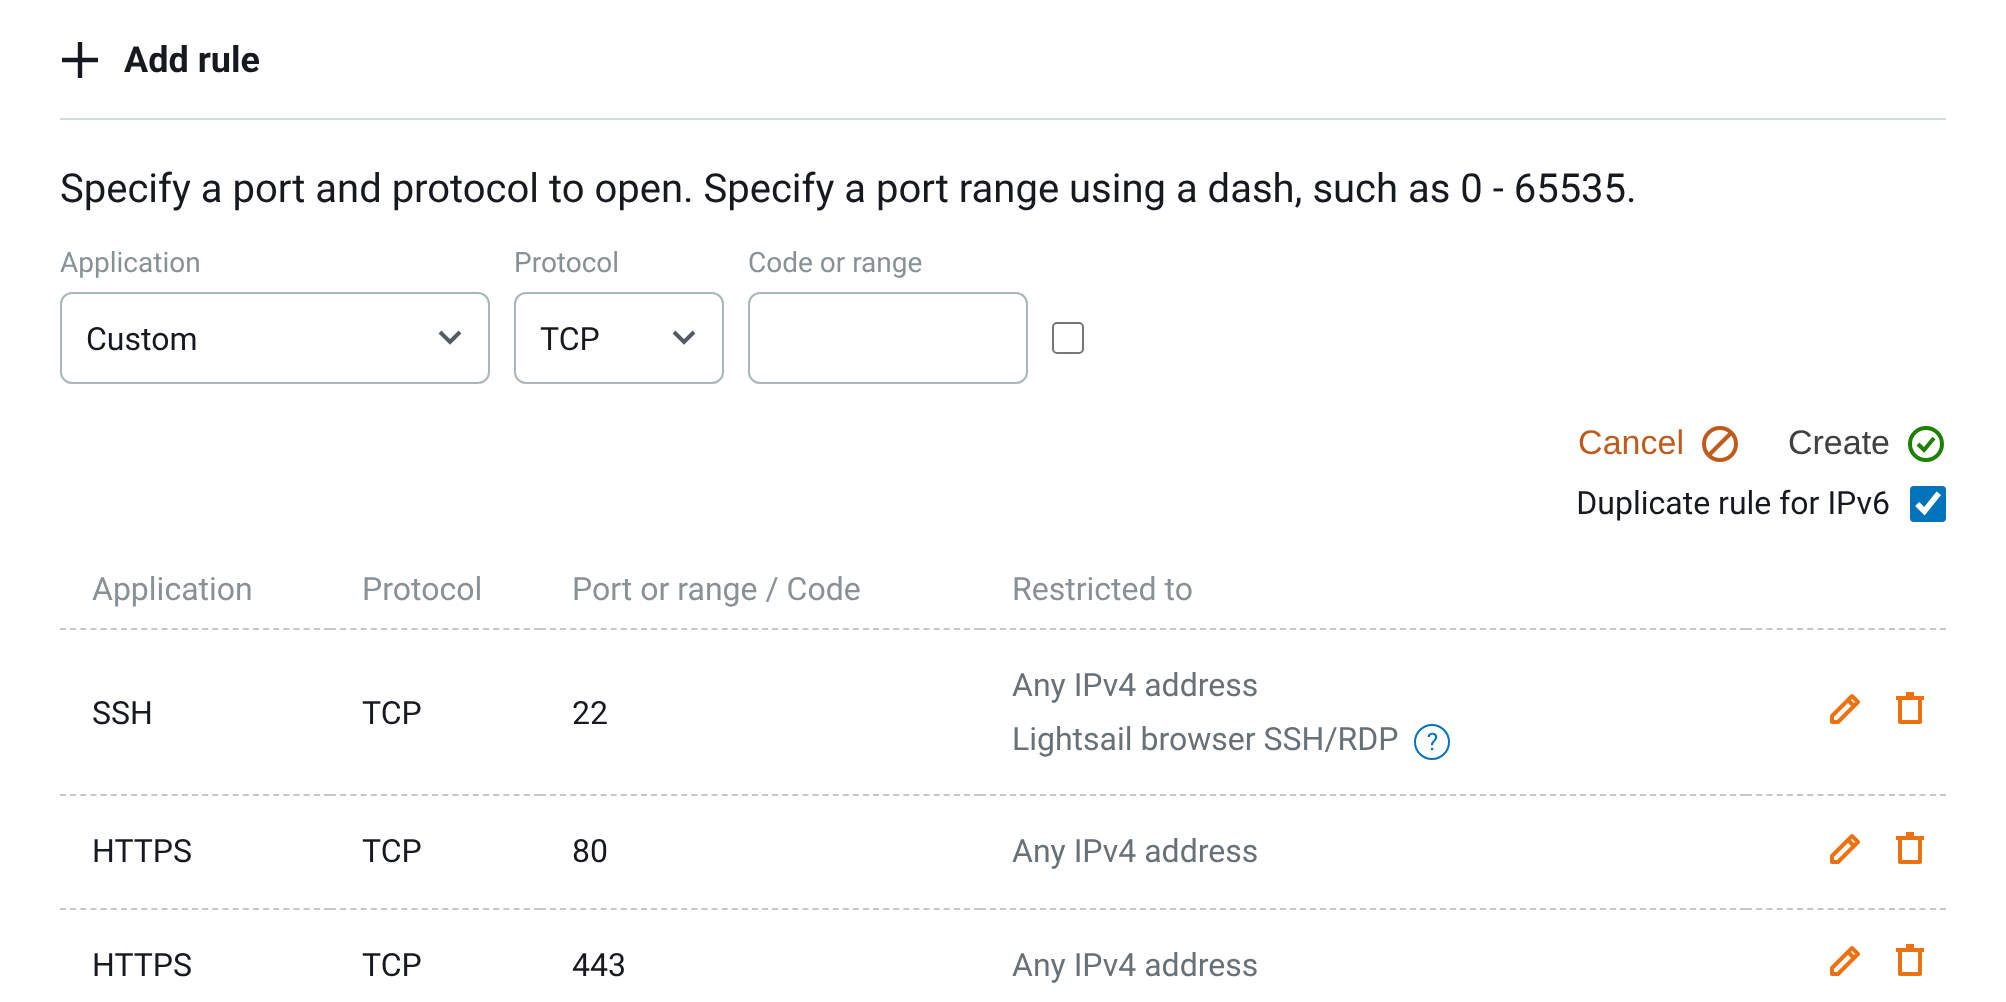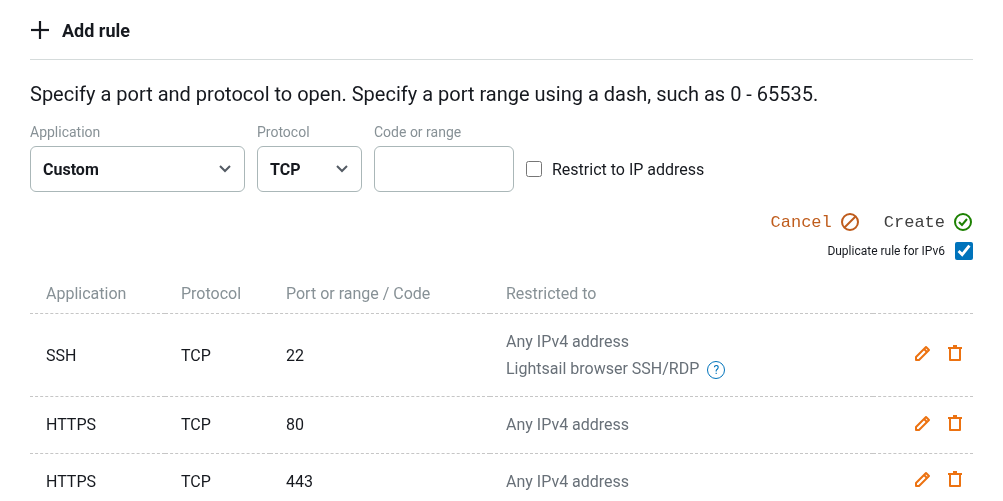--- a/index.html
+++ b/index.html
@@ -37,21 +37,20 @@
       gap: 12px;
       flex-wrap: wrap;
     }
     .field-group { display: flex; flex-direction: column; }
     .field-label { font-size: 14px; color: #879196; margin-bottom: 6px; }
     .select-box {
       display: flex; align-items: center; justify-content: space-between;
       height: 46px; border: 1px solid #aab7b8; border-radius: 6px;
       background: #fff; padding: 12px 12px; cursor: pointer;
       font-size: 16px;
-      font-weight: bold;
     }
     .select-box .chev { margin-left: 12px; }
     .app-select { width: 215px; }
     .proto-select { width: 105px; }
     .text-input {
       height: 46px; width: 140px; border: 1px solid #aab7b8; border-radius: 6px;
       padding: 0 10px; font-size: 16px;
     }
     .restrict-group {
       display: flex; align-items: center; gap: 10px;
@@ -59,29 +58,29 @@
     }
     .restrict-group input[type="checkbox"] { width: 16px; height: 16px; cursor: pointer; }
     .restrict-group label { font-size: 16px; }
     .action-row {
       display: flex; justify-content: flex-end; align-items: center;
       gap: 24px; margin: 20px 0 10px;
     }
     .action-btn {
       display: inline-flex; align-items: flex-end; gap: 8px;
       font-size: 17px; cursor: pointer; background: none; border: none;
-      font-family: Liberation Mono, monospace;
+      font-family: Liberation Sans, sans-serif;
     }
     .cancel-btn { color: #bf5c1c; }
     .create-btn { color: #404040; }
     .duplicate-row {
       display: flex; justify-content: flex-end; align-items: center;
       gap: 10px; margin-bottom: 14px;
     }
-    .duplicate-row label { font-size: 12px; }
+    .duplicate-row label { font-size: 16px; }
     .duplicate-row input[type="checkbox"] {
       width: 18px; height: 18px; accent-color: #0073bb; cursor: pointer;
     }
     table.rules { width: 100%; border-collapse: collapse; }
     table.rules th {
       text-align: left; font-weight: 400; color: #879196;
       font-size: 16px; padding: 10px 8px 10px 16px;
       border-bottom: 1px dashed #c6c6c6;
     }
     table.rules td {
@@ -143,21 +142,20 @@
     </div>
   </div>
 
   <div class="field-group">
     <span class="field-label">Code or range</span>
     <input class="text-input" type="text" value="" style="">
   </div>
 
   <div class="restrict-group">
     <input type="checkbox" id="restrict-cb" style="">
-    <label for="restrict-cb">Restrict to IP address</label>
   </div>
 </div>
 
 <div class="action-row">
   <button class="action-btn cancel-btn">
     <span>Cancel</span>
     <span>
       <svg width="20" height="20" viewBox="0 0 20 20">
           <circle cx="10" cy="10" r="8" fill="none" stroke="#bf5c1c" stroke-width="2"></circle>
           <line x1="4.5" y1="15.5" x2="15.5" y2="4.5" stroke="#bf5c1c" stroke-width="2"></line>

